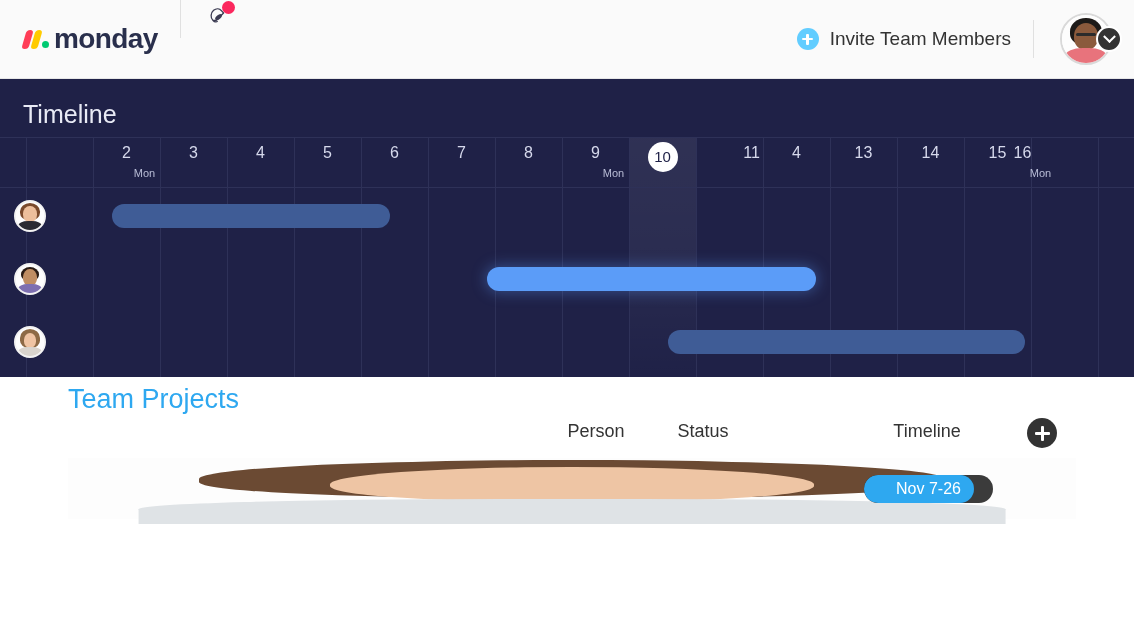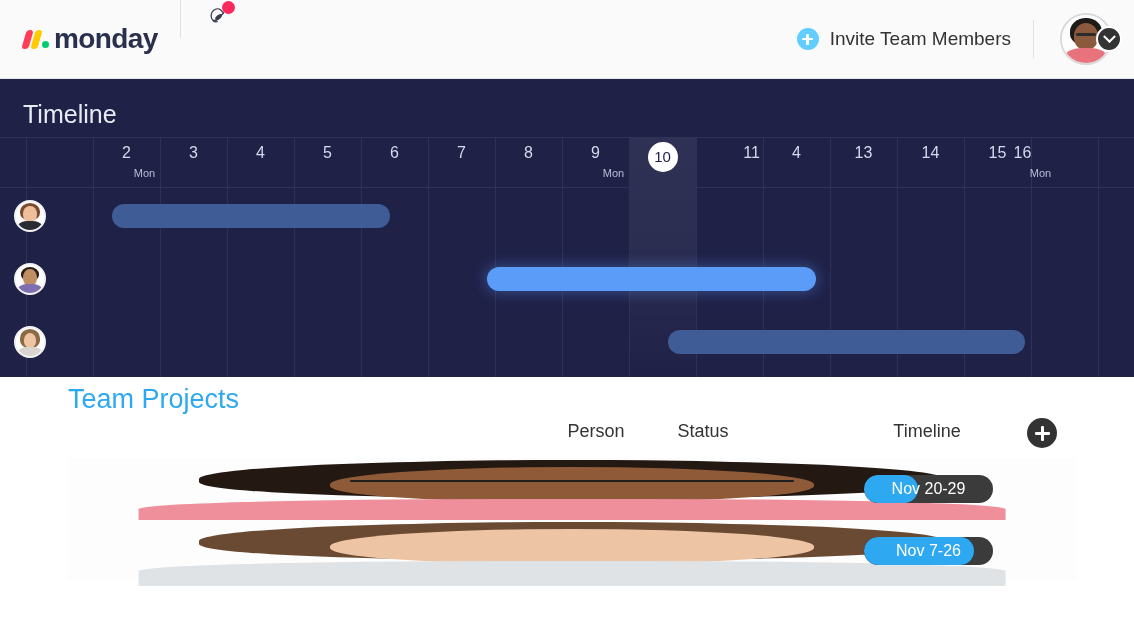--- a/index.html
+++ b/index.html
@@ -336,44 +336,20 @@
   <div class="board-title">Team Projects</div>
 
   <div class="col-head" style="left:548px; width:96px;">Person</div>
   <div class="col-head" style="left:607px; width:192px;">Status</div>
   <div class="col-head" style="left:834px; width:186px;">Timeline</div>
   <div class="add-btn" style="left:1027px;"></div>
 
   <div class="rows" id="board-rows">
       <div class="trow">
         <div class="accent"></div>
-        <div class="cell-name">Roadmap</div>
-        <div class="cell-person">
-          <div class="p-avatar">
-            <div class="face">
-              <div class="bg"></div>
-              <div class="hair" style="left:13%;top:3%;width:74%;height:62%;background:#231812;"></div>
-              <div class="skin" style="left:26%;top:15%;width:48%;height:57%;background:#8f5a38;"></div>
-              <div class="body" style="background:#ef8f9b;"></div>
-              <div style="position:absolute;left:28%;top:36%;width:44%;height:2.5px;background:#1f1f1f;border-radius:2px;"></div>
-            </div>
-          </div>
-        </div>
-        <div class="cell-status" style="background: rgb(34, 201, 109);">Done</div>
-        <div class="cell-timeline">
-          <div class="pill">
-            <div class="pill-fill" style="width: 42%;"></div>
-            <div class="pill-label">Nov 20-29</div>
-          </div>
-        </div>
-        <div class="cell-spacer"></div>
-        <div class="scroll-track"></div>
-      </div>
-      <div class="trow">
-        <div class="accent"></div>
         <div class="cell-name">Web Campaign</div>
         <div class="cell-person">
           <div class="p-avatar">
             <div class="face">
               <div class="bg"></div>
               <div class="hair" style="left:13%;top:3%;width:74%;height:62%;background:#6b4a33;"></div>
               <div class="skin" style="left:26%;top:15%;width:48%;height:57%;background:#eec5a4;"></div>
               <div class="body" style="background:#dfe3e6;"></div>
             </div>
           </div>

